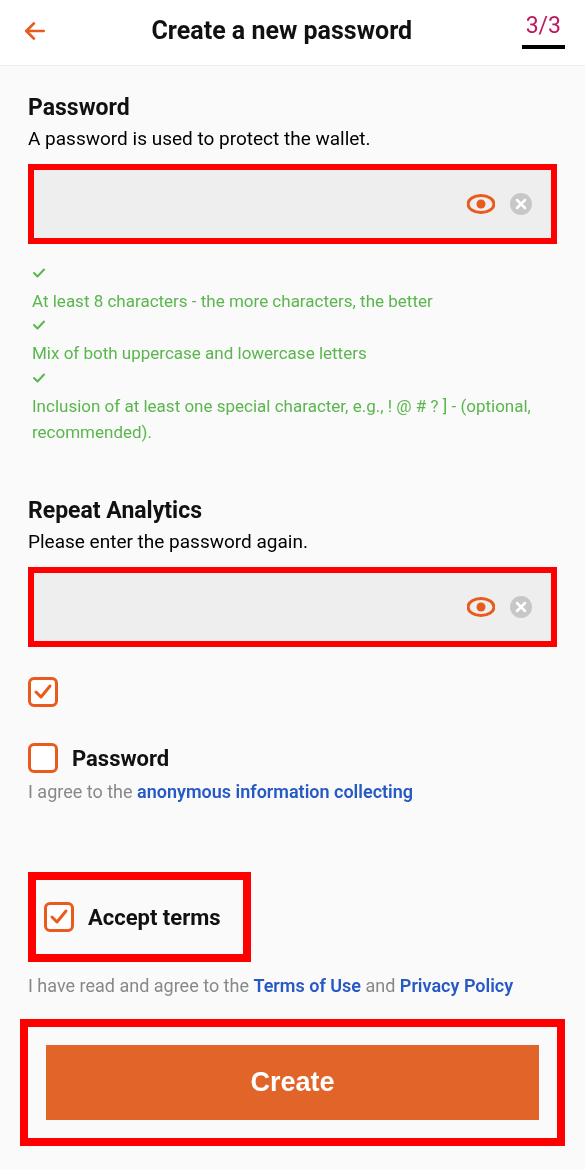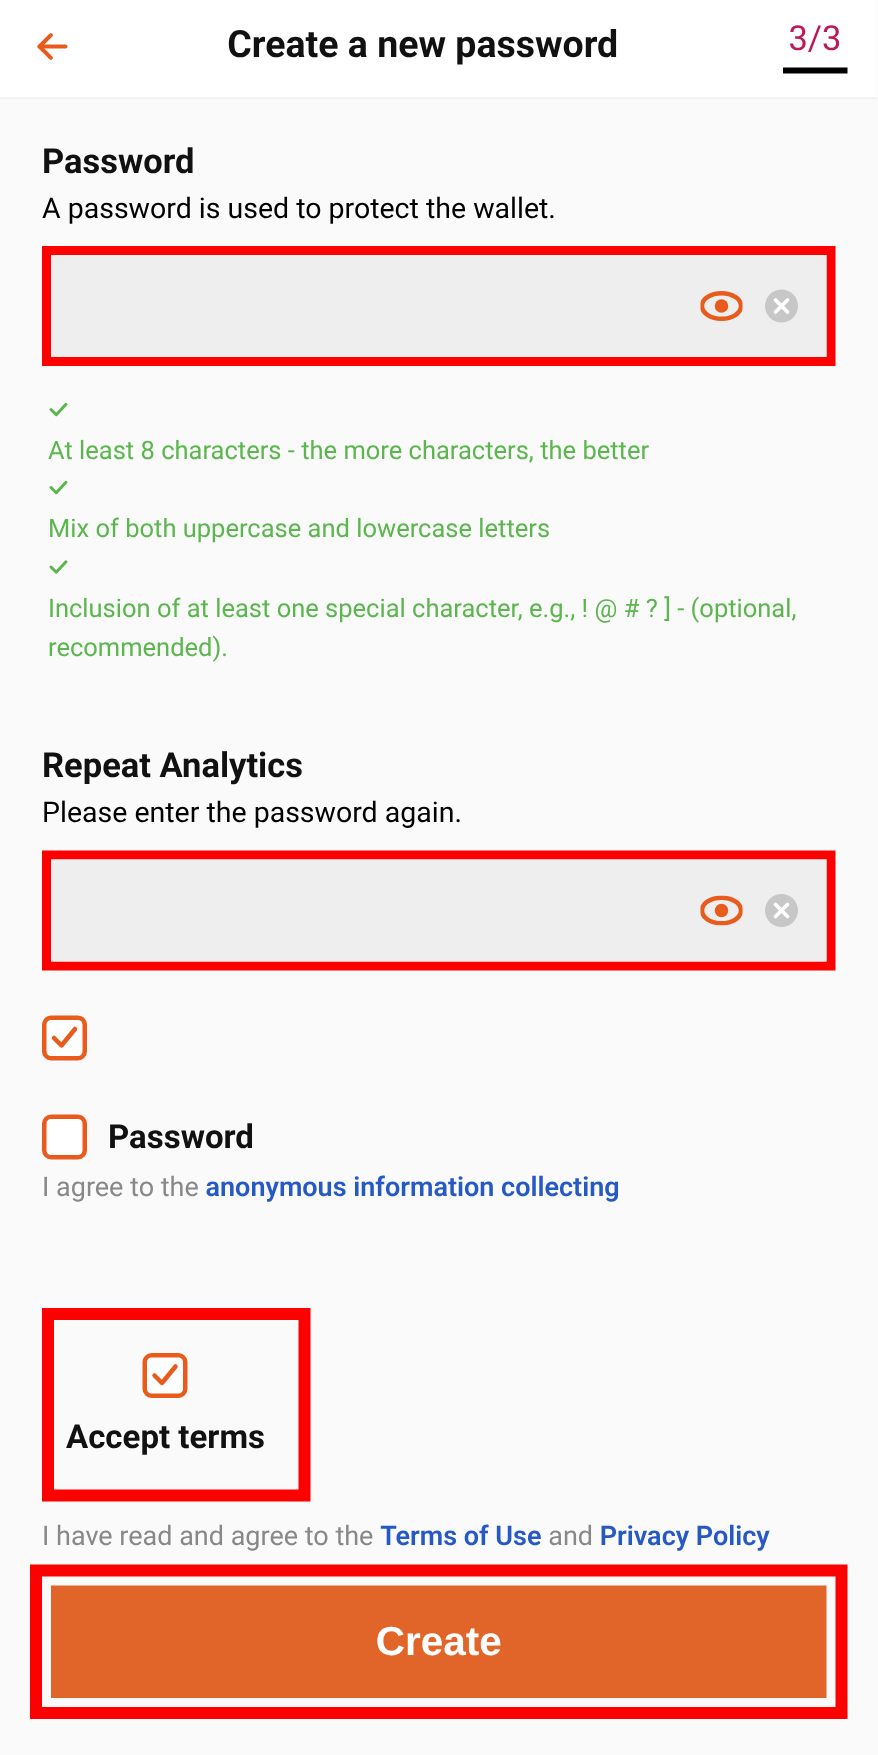--- a/index.html
+++ b/index.html
@@ -18,22 +18,22 @@
     .clear-icon { width: 24px; height: 24px; cursor: pointer; }
     .rules { margin: 18px 0 52px 4px; }
     .rule { display: flex; align-items: flex-start; gap: 8px; color: #5ab64d; font-size: 17px; line-height: 1.55; flex-direction: column; }
     .rule .check { flex-shrink: 0; margin-top: 4px; }
     .check-row { display: flex; align-items: center; gap: 14px; margin-top: 22px; margin-bottom: 6px; }
     .checkbox { width: 30px; height: 30px; border: 3px solid #e85b1d; border-radius: 6px; display: flex; align-items: center; justify-content: center; cursor: pointer; flex-shrink: 0; background: #fff; }
     .check-label { font-size: 22px; font-weight: 700; color: #111; }
     .agree-line { font-size: 18px; color: #888; margin-left: 0; margin-top: 8px; }
     .link { color: #2659c4; font-weight: 600; }
     .terms-hl { border: 8px solid #ff0000; display: inline-block; padding: 22px 22px 22px 8px; margin-top: 70px; background: #fafafa; }
-    .terms-hl .check-row { margin: 0; flex-direction: column; }
-    .create-hl { border: 8px solid #ff0000; margin: 6px 20px 0 20px; padding: 6px; position: absolute; bottom: 24px; left: 0; right: 0; }
+    .terms-hl .check-row { margin: 0; }
+    .create-hl { border: 8px solid #ff0000; margin: 6px 20px 0 20px; padding: 18px; position: absolute; bottom: 24px; left: 0; right: 0; }
     .create-btn { width: 100%; background: #e16428; color: #fff; font-size: 27px; font-weight: 600; border: none; padding: 22px 0; cursor: pointer; }
     .terms-agree-line { font-size: 18px; color: #888; margin-top: 12px; line-height: 1.3; }
   </style>
 </head>
 <body>
 
 <div class="header">
   <div class="back-btn">
     <svg width="26" height="26" viewBox="0 0 24 24" fill="none" stroke="#e85b1d" stroke-width="2.5" stroke-linecap="round" stroke-linejoin="round">
         <line x1="20" y1="12" x2="4" y2="12"></line>

